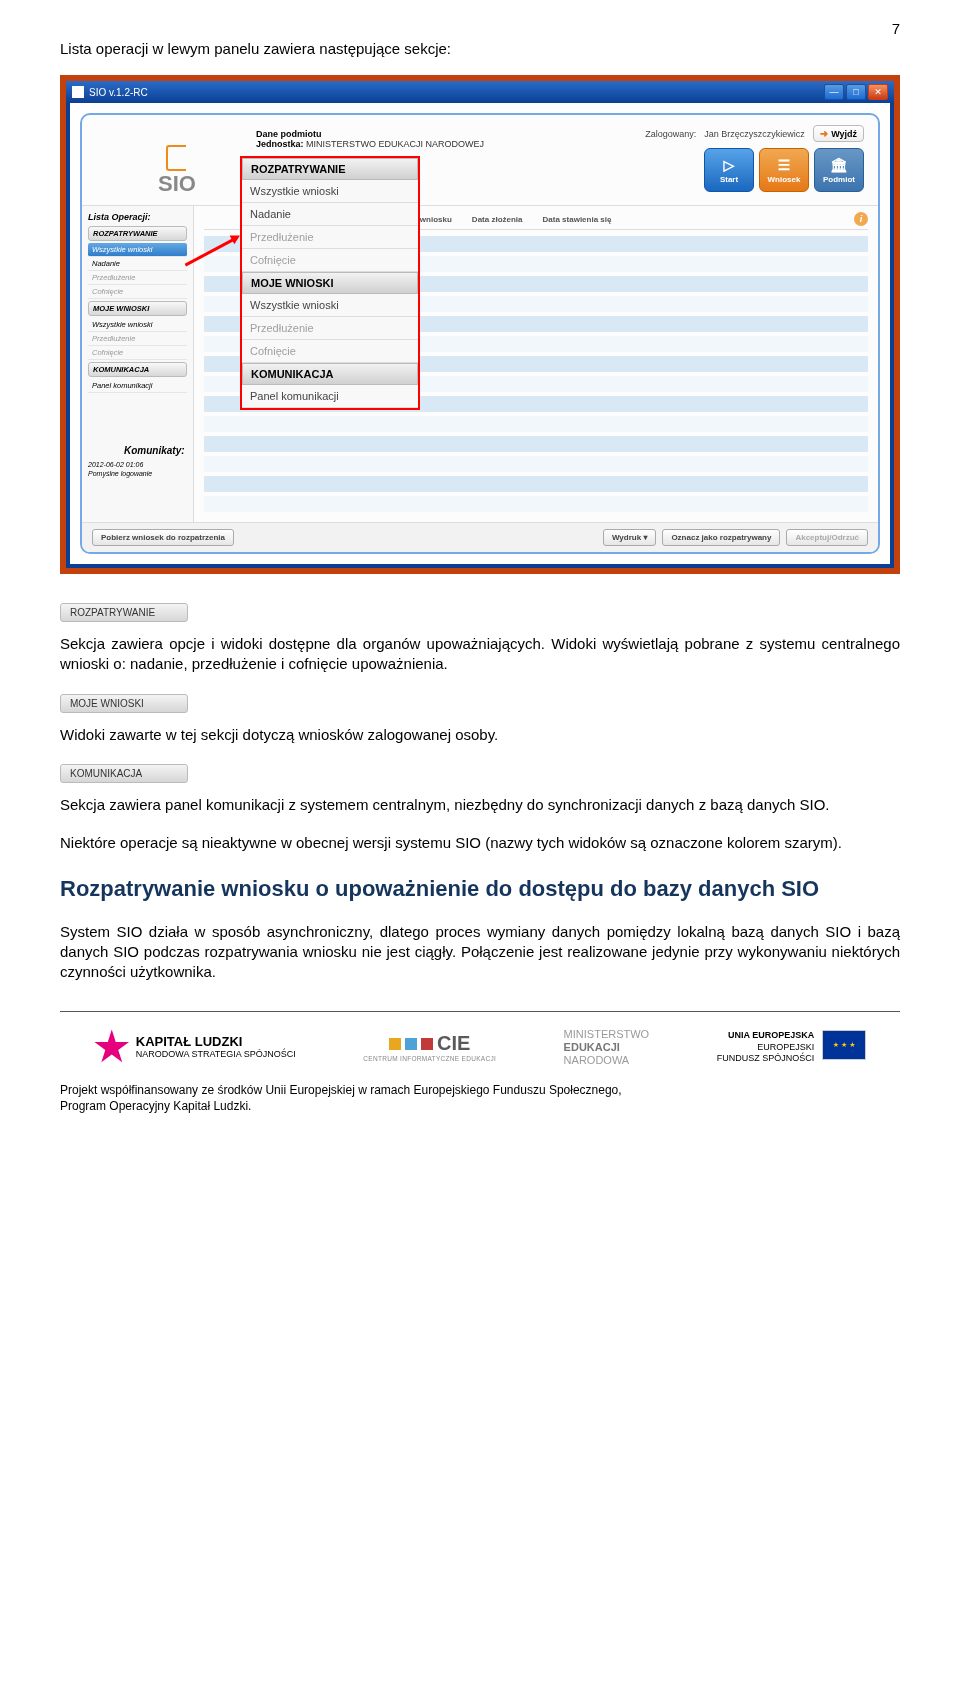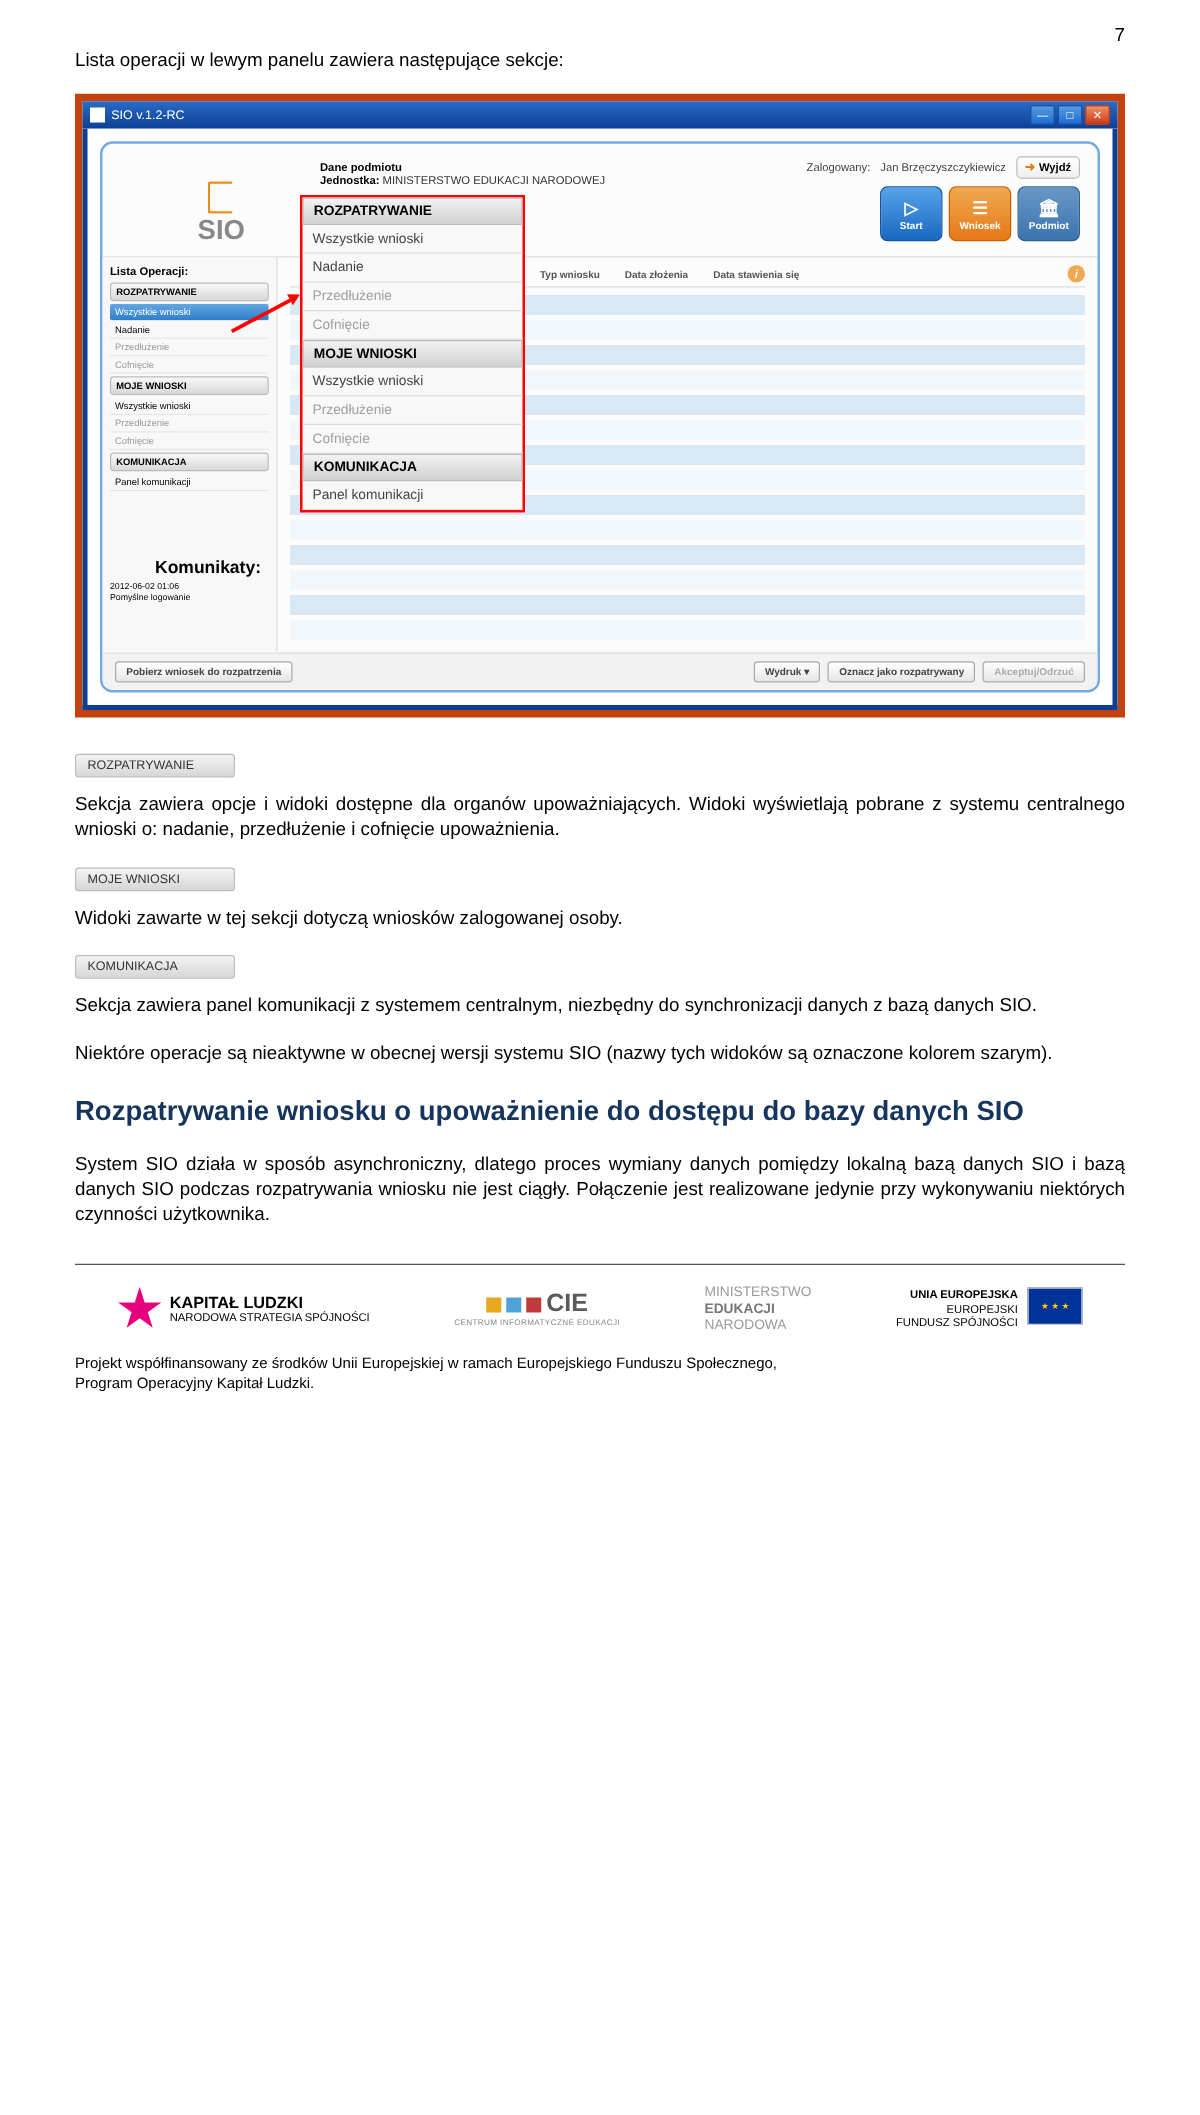--- a/index.html
+++ b/index.html
@@ -29,27 +29,27 @@
   .sc-btn-exit { background: linear-gradient(#fff, #eee); border: 1px solid #bbb; border-radius: 4px; padding: 2px 6px; font-size: 9px; font-weight: bold; display: flex; align-items: center; gap: 3px; }
   .sc-btn-exit .arrow { color: #e67817; font-size: 10px; }
   .sc-actions { display: flex; gap: 5px; }
   .sc-action { width: 50px; height: 44px; border-radius: 6px; display: flex; flex-direction: column; align-items: center; justify-content: center; color: #fff; font-size: 8px; font-weight: bold; }
   .sc-action.blue { background: linear-gradient(#57a3e9, #1a68c0); border: 1px solid #0e56a8; }
   .sc-action.orange { background: linear-gradient(#f0a951, #e67817); border: 1px solid #c86100; }
   .sc-action.blue2 { background: linear-gradient(#6897c6, #3c74ae); border: 1px solid #2a5e96; }
   .sc-action .icn { font-size: 14px; margin-bottom: 2px; }
 
   .sc-main { display: flex; position: relative; }
-  .sc-left { width: 140px; background: #f8f8f8; border-right: 1px solid #ddd; padding: 6px; }
+  .sc-left { width: 112px; background: #f8f8f8; border-right: 1px solid #ddd; padding: 6px; font-style: italic; }
   .sc-left h4 { font-size: 9px; font-weight: bold; margin-bottom: 4px; }
   .sc-left .section-hdr { background: linear-gradient(#f8f8f8, #d8d8d8); border: 1px solid #bbb; border-radius: 3px; font-size: 7.5px; font-weight: bold; padding: 2px 4px; margin: 2px 0; }
   .sc-left .item { font-size: 7.5px; padding: 2px 4px; border-bottom: 1px solid #e6e6e6; white-space: nowrap; overflow: hidden; }
   .sc-left .item.sel { background: linear-gradient(#63a8e2, #2f7dcb); color: #fff; border-radius: 2px; }
   .sc-left .item.grey { color: #9a9a9a; }
-  .sc-komunikaty { font-size: 14px; font-weight: bold; margin-top: 52px; padding-left: 36px; }
+  .sc-komunikaty { font-size: 10px; font-weight: bold; margin-top: 52px; padding-left: 36px; }
   .sc-kom-body { font-size: 7px; line-height: 1.3; margin-top: 4px; }
 
   .sc-popup { position: absolute; left: 158px; top: -50px; width: 180px; border: 2px solid red; background: #f8f8f8; }
   .sc-popup .section-hdr { background: linear-gradient(#f2f2f2, #d0d0d0); border: 1px solid #bbb; font-size: 11px; font-weight: bold; padding: 4px 8px; }
   .sc-popup .item { font-size: 11px; padding: 5px 8px; border-bottom: 1px solid #ddd; color: #444; }
   .sc-popup .item.grey { color: #a0a0a0; }
   .red-arrow { position: absolute; left: 100px; top: 44px; width: 58px; height: 3px; background: red; transform: rotate(-28deg); }
   .red-arrow::after { content: ''; position: absolute; right: -4px; top: -4px; width: 0; height: 0; border-left: 9px solid red; border-top: 5px solid transparent; border-bottom: 5px solid transparent; }
 
   .sc-content { flex: 1; padding: 6px 10px; }

